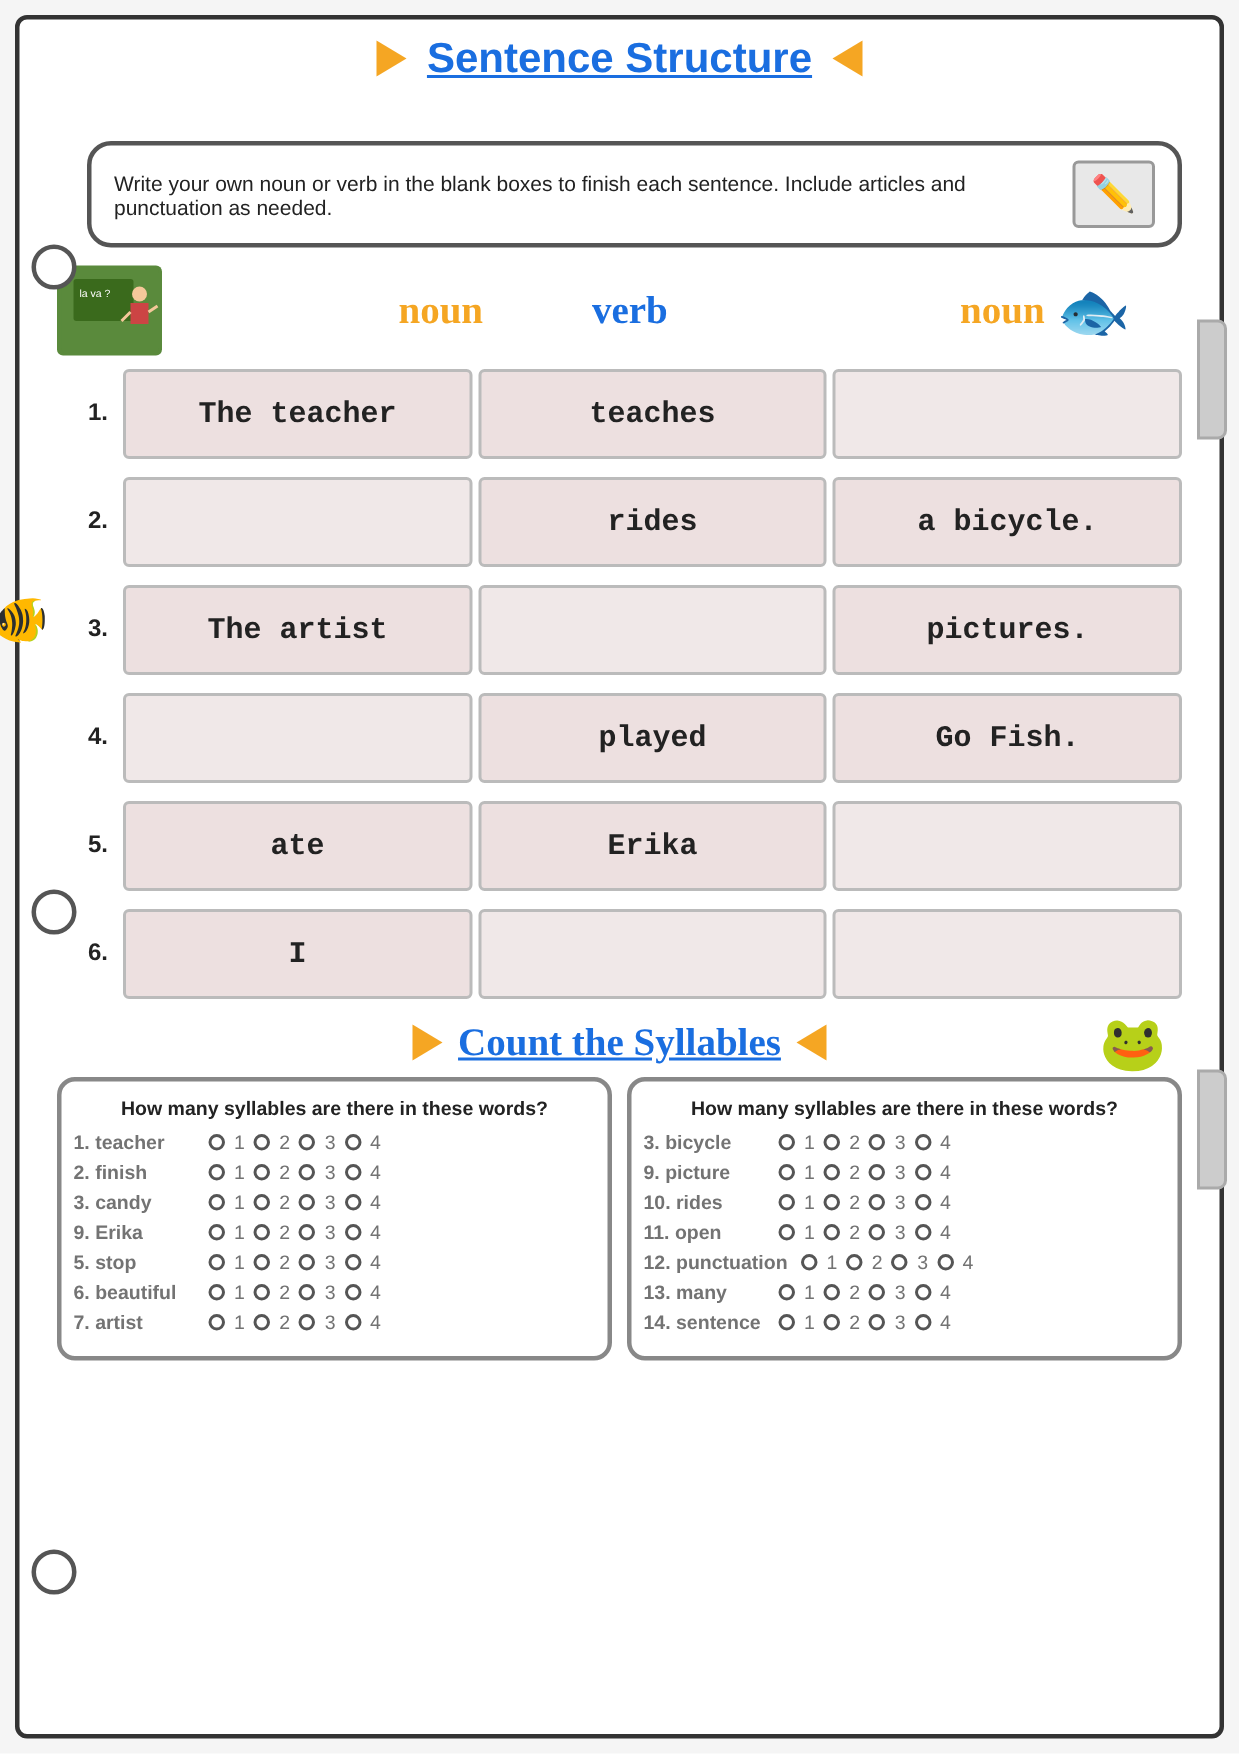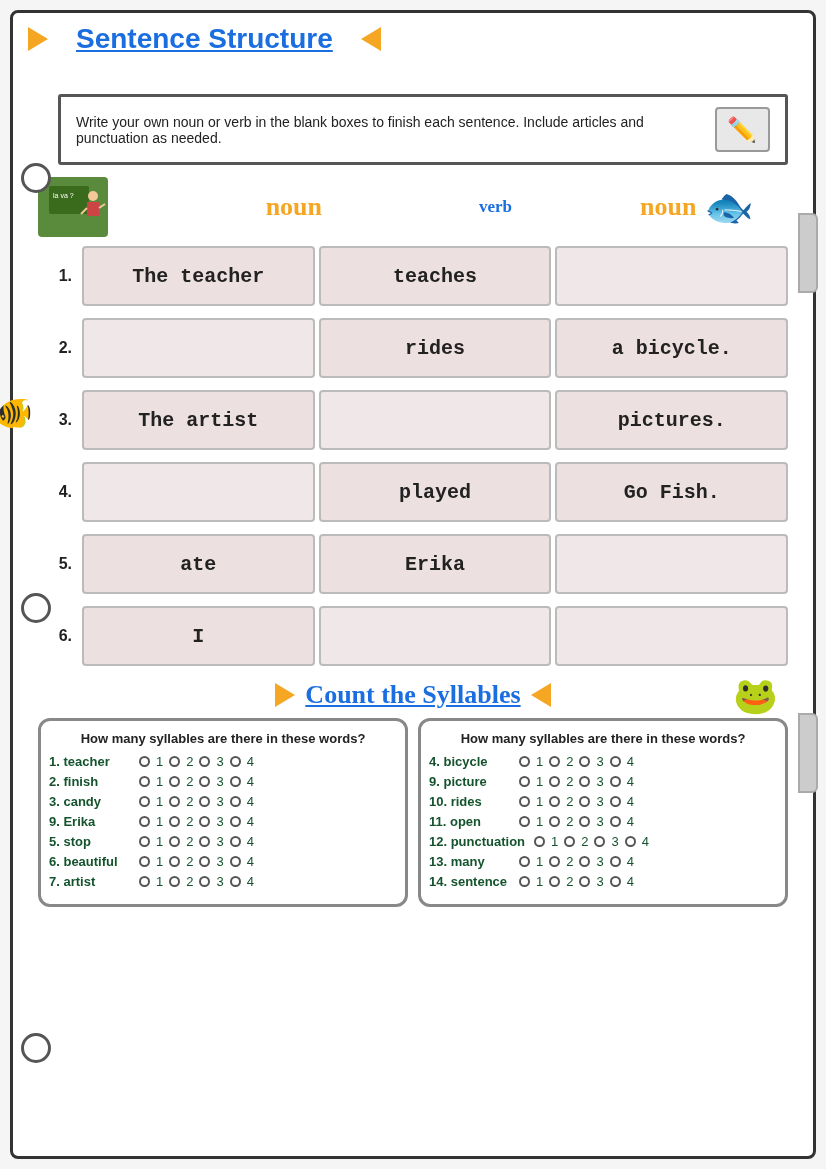--- a/index.html
+++ b/index.html
@@ -16,22 +16,22 @@
       background: white;
       border: 3px solid #333;
       border-radius: 8px;
       padding: 10px 15px;
       position: relative;
     }
     
     .title-bar {
       display: flex;
       align-items: center;
-      justify-content: flex-start;
-      gap: 28px;
+      justify-content: center;
+      gap: 14px;
       margin-bottom: 10px;
     }
     .arrow-right {
       display: inline-block;
       width: 0;
       height: 0;
       border-top: 12px solid transparent;
       border-bottom: 12px solid transparent;
       border-left: 20px solid #f5a623;
     }
@@ -46,21 +46,21 @@
     .title-text {
       font-size: 28px;
       font-weight: bold;
       color: #1a6ee0;
       text-decoration: underline;
       font-family: 'Comic Sans MS', cursive, sans-serif;
     }
     
     .instructions {
       border: 3px solid #555;
-      border-radius: 3px;
+      border-radius: 16px;
       background: white;
       padding: 10px 15px;
       display: flex;
       align-items: center;
       justify-content: space-between;
       margin-bottom: 12px;
       margin-left: 30px;
       margin-right: 10px;
       margin-top: 39px;
     }
@@ -106,22 +106,21 @@
       position: relative;
     }
     .col-header-noun {
       text-align: center;
       font-size: 26px;
       font-weight: bold;
       color: #f5a623;
       font-family: 'Comic Sans MS', cursive;
     }
     .col-header-verb {
-      text-align: center;
-      font-size: 17px;
+      font-size: 26px;
       font-weight: bold;
       color: #1a6ee0;
       font-family: 'Comic Sans MS', cursive;
     }
     .col-header-noun2 {
       text-align: center;
       font-size: 26px;
       font-weight: bold;
       color: #f5a623;
       font-family: 'Comic Sans MS', cursive;
@@ -209,21 +208,21 @@
       font-size: 13px;
       color: #222;
       margin-bottom: 8px;
       font-weight: bold;
     }
     .syllable-row {
       display: flex;
       align-items: center;
       margin-bottom: 5px;
       font-size: 13px;
-      color: #14532d;
+      color: #737373;
     }
     .syllable-word {
       width: 90px;
       font-weight: bold;
     }
     .syllable-options {
       display: flex;
       gap: 6px;
       align-items: center;
     }
@@ -454,21 +453,21 @@
             <span class="radio-label">3</span>
           <span class="radio-circle"></span>
             <span class="radio-label">4</span>
         </span>
       </div>
     </div>
 
     <div class="syllable-box">
       <div class="syllable-box-header">How many syllables are there in these words?</div>
       <div class="syllable-row">
-        <span class="syllable-word">4. bicycle</span>
+        <span class="syllable-word">3. bicycle</span>
         <span class="syllable-options">
           <span class="radio-circle"></span>
             <span class="radio-label">1</span>
           <span class="radio-circle"></span>
             <span class="radio-label">2</span>
           <span class="radio-circle"></span>
             <span class="radio-label">3</span>
           <span class="radio-circle"></span>
             <span class="radio-label">4</span>
         </span>

